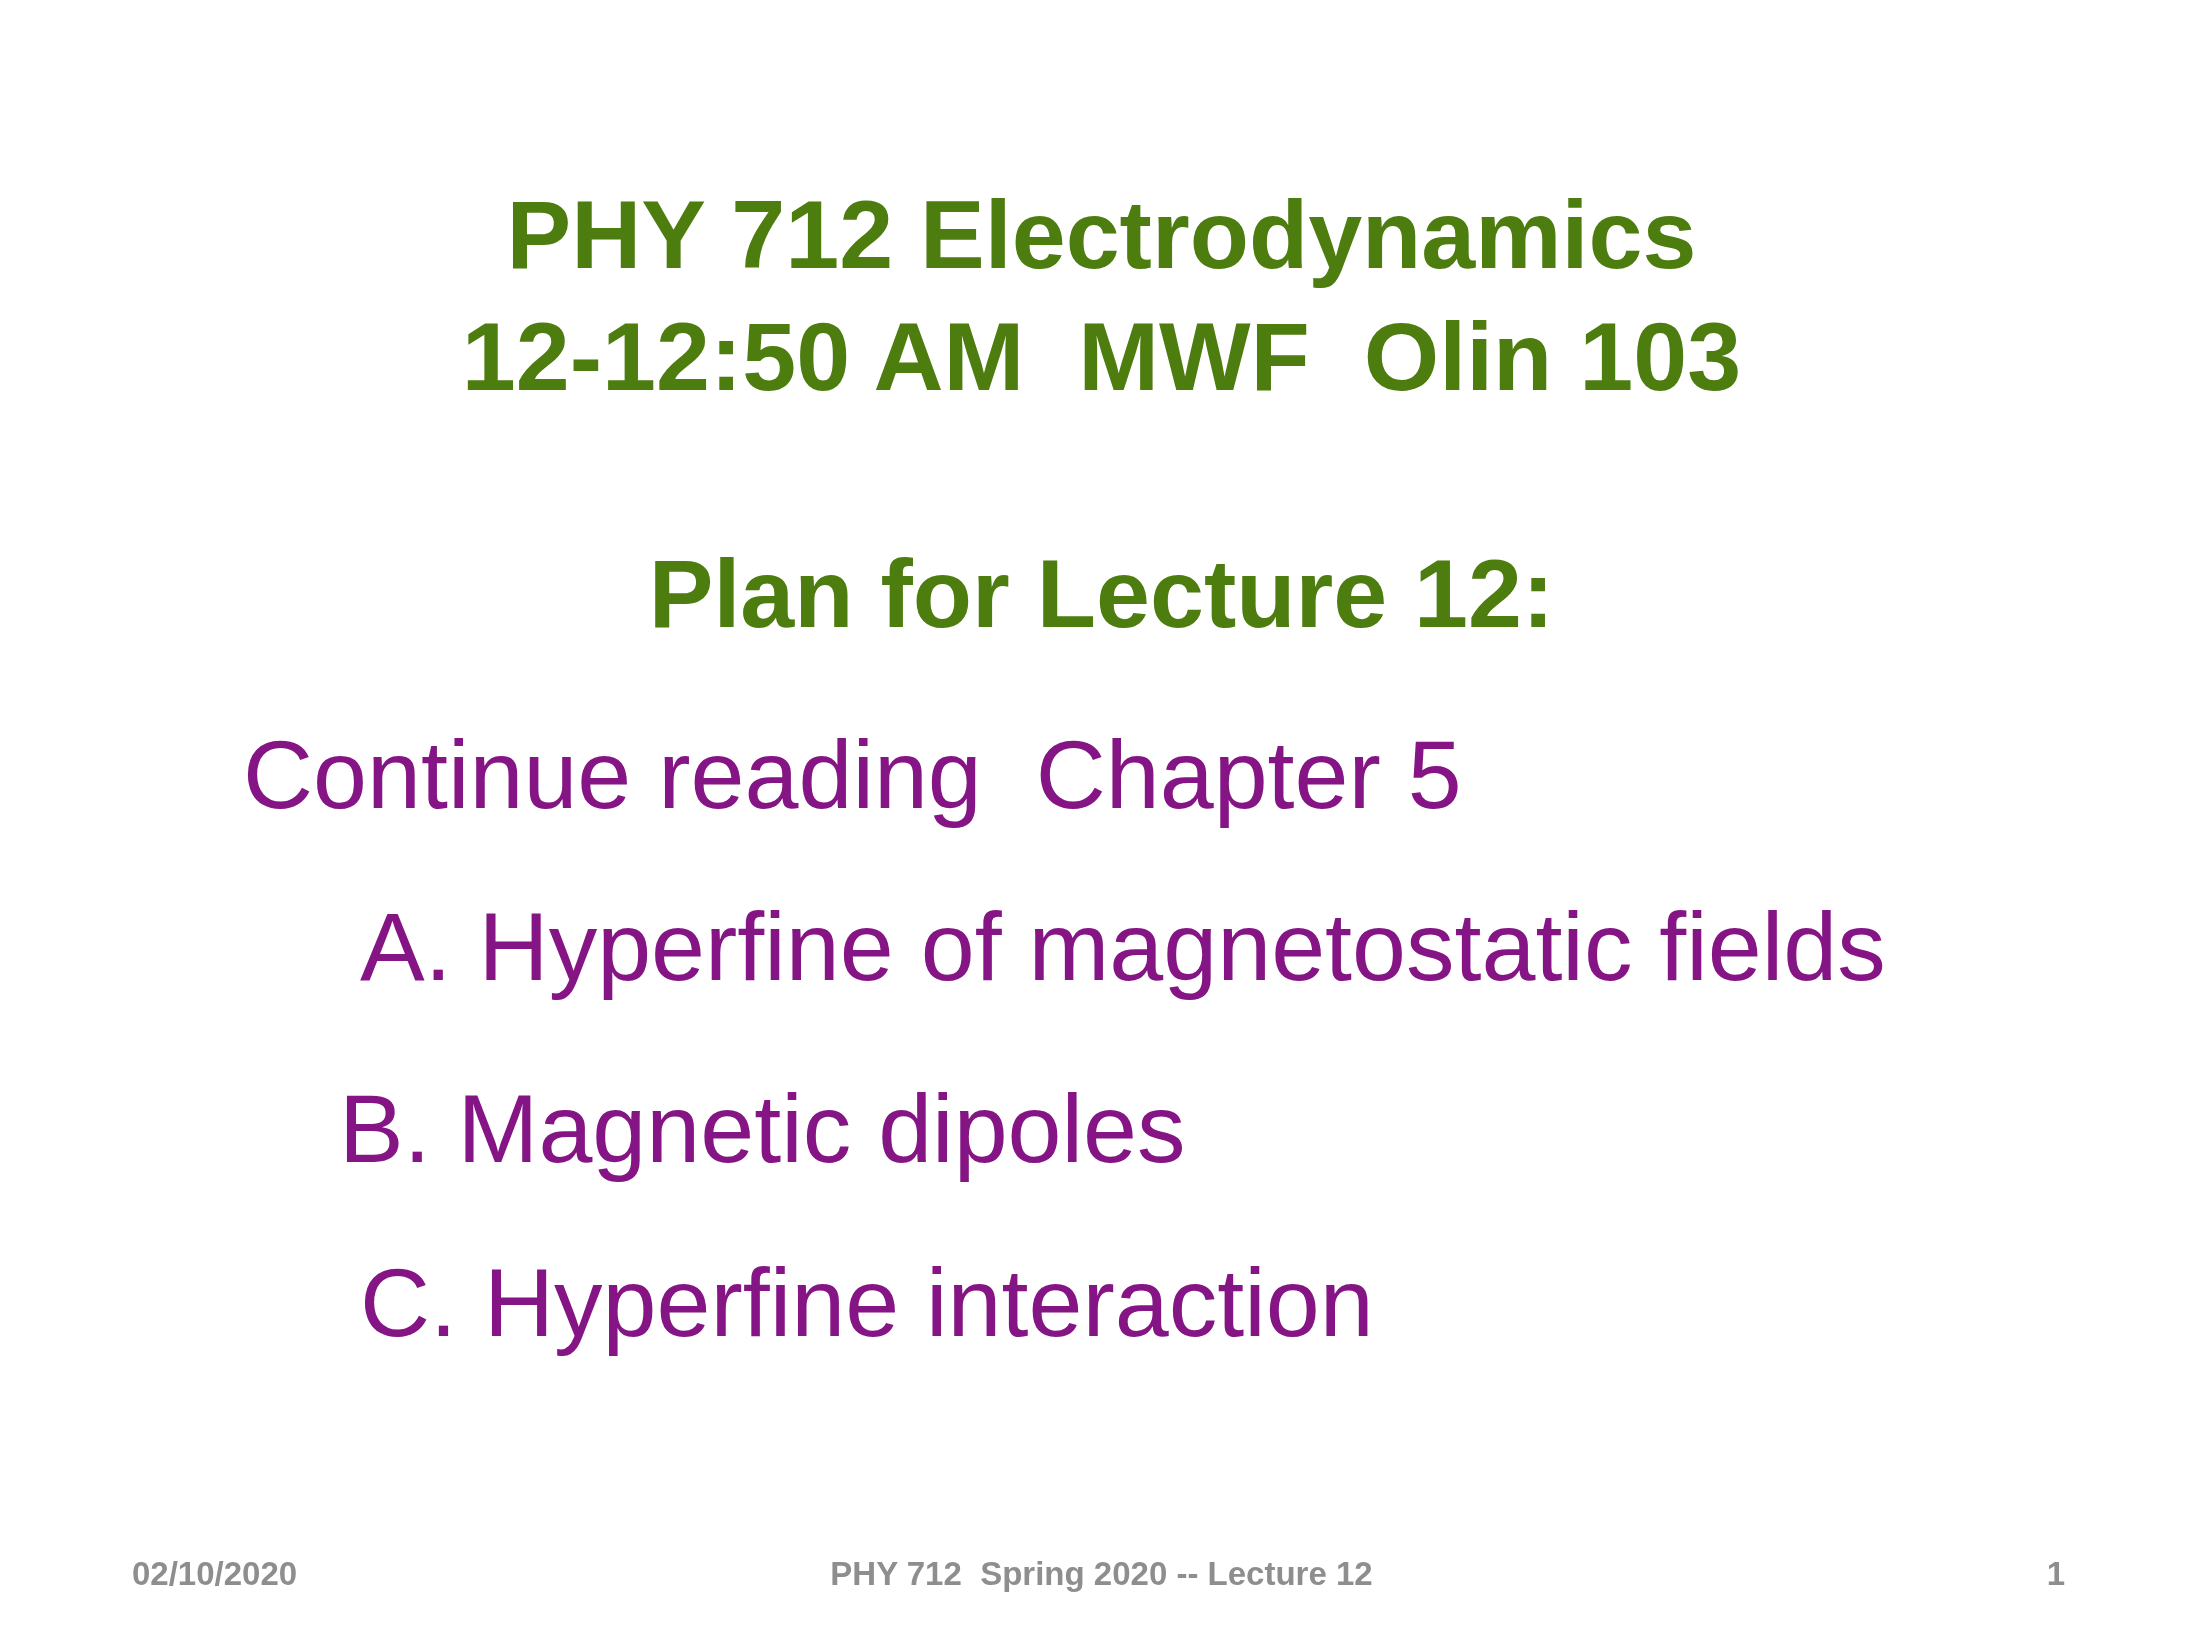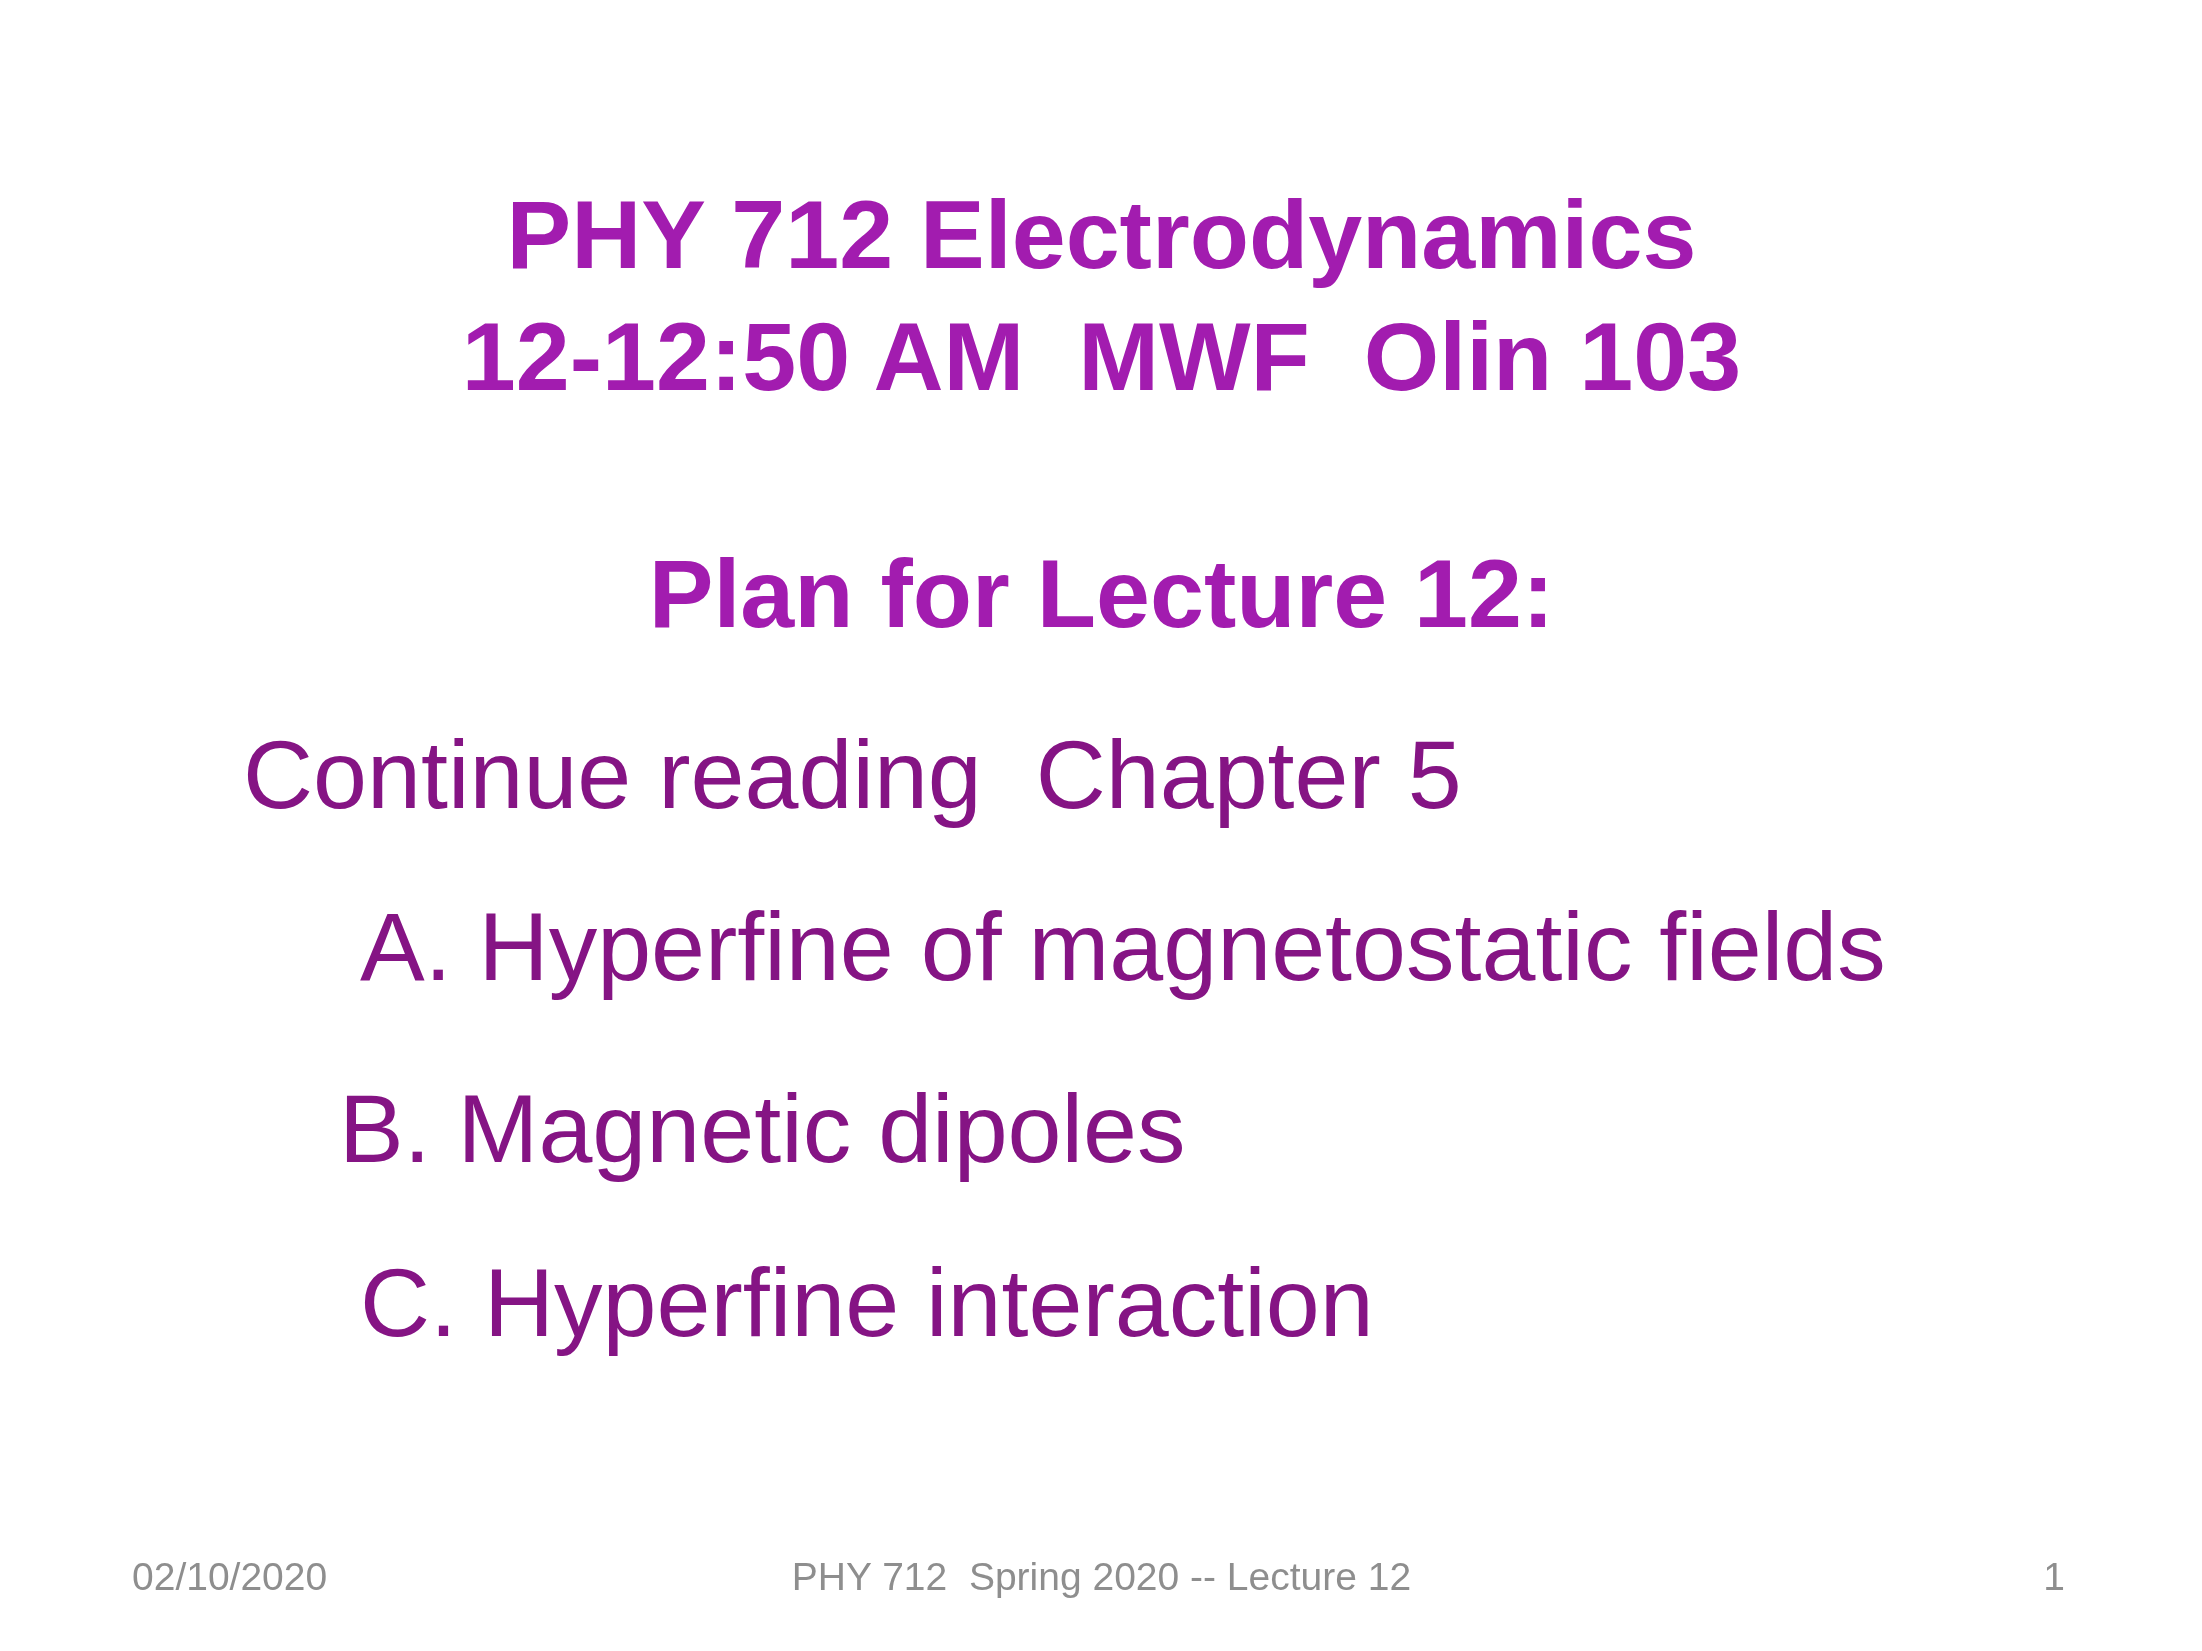--- a/index.html
+++ b/index.html
@@ -16,34 +16,34 @@
     font-family: "Liberation Sans", "DejaVu Sans", sans-serif;
   }
   .txt {
     position: absolute;
     white-space: pre;
     line-height: 1;
   }
   .heading {
     font-size: 97px;
     font-weight: bold;
-    color: #a21caf;
+    color: #4d7c0f;
     left: 0;
     width: 100%;
     text-align: center;
   }
   .accent {
     font-size: 97px;
     font-weight: normal;
     color: #851484;
     text-align: left;
   }
   .footer {
-    font-size: 39px;
-    font-weight: normal;
+    font-size: 33px;
+    font-weight: bold;
     color: #8e8e8e;
   }
   .title-line1 { top: 186px; }
   .title-line2 { top: 308px; }
   .plan-heading { top: 545px; }
   .reading-note { left: 243px; top: 726px; }
   .outline-a { left: 360px; top: 898px; }
   .outline-b { left: 339px; top: 1080px; }
   .outline-c { left: 360px; top: 1254px; }
   .footer-date { left: 132px; top: 1557px; }

